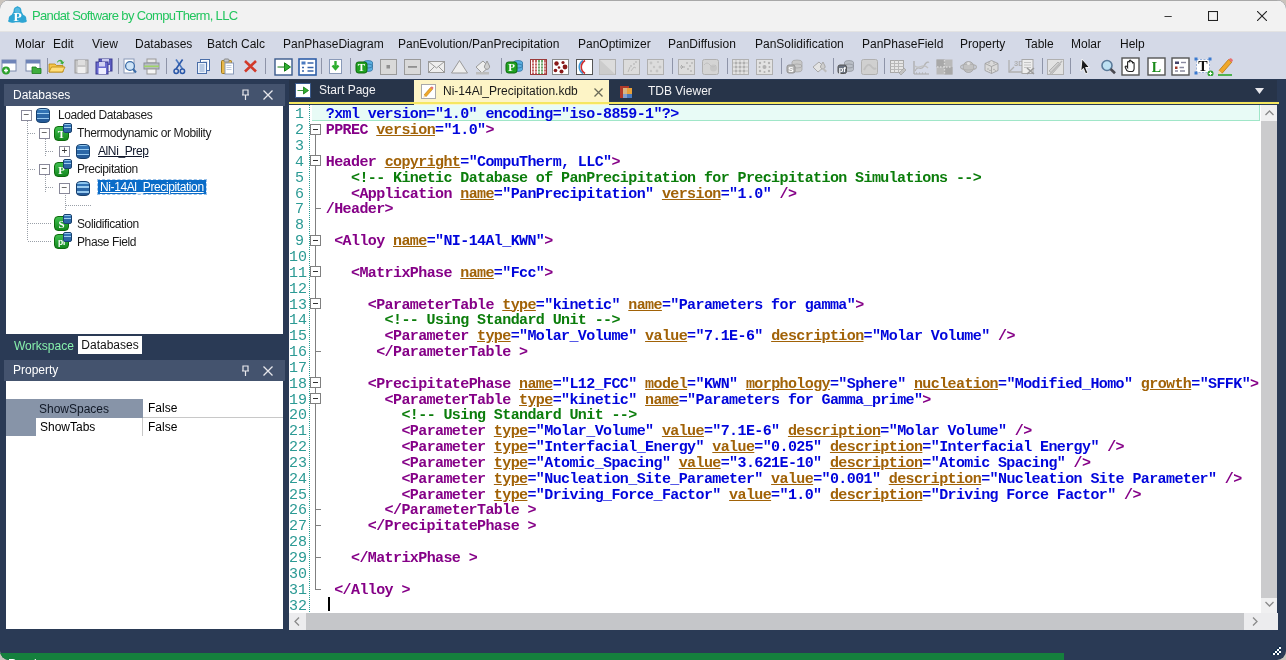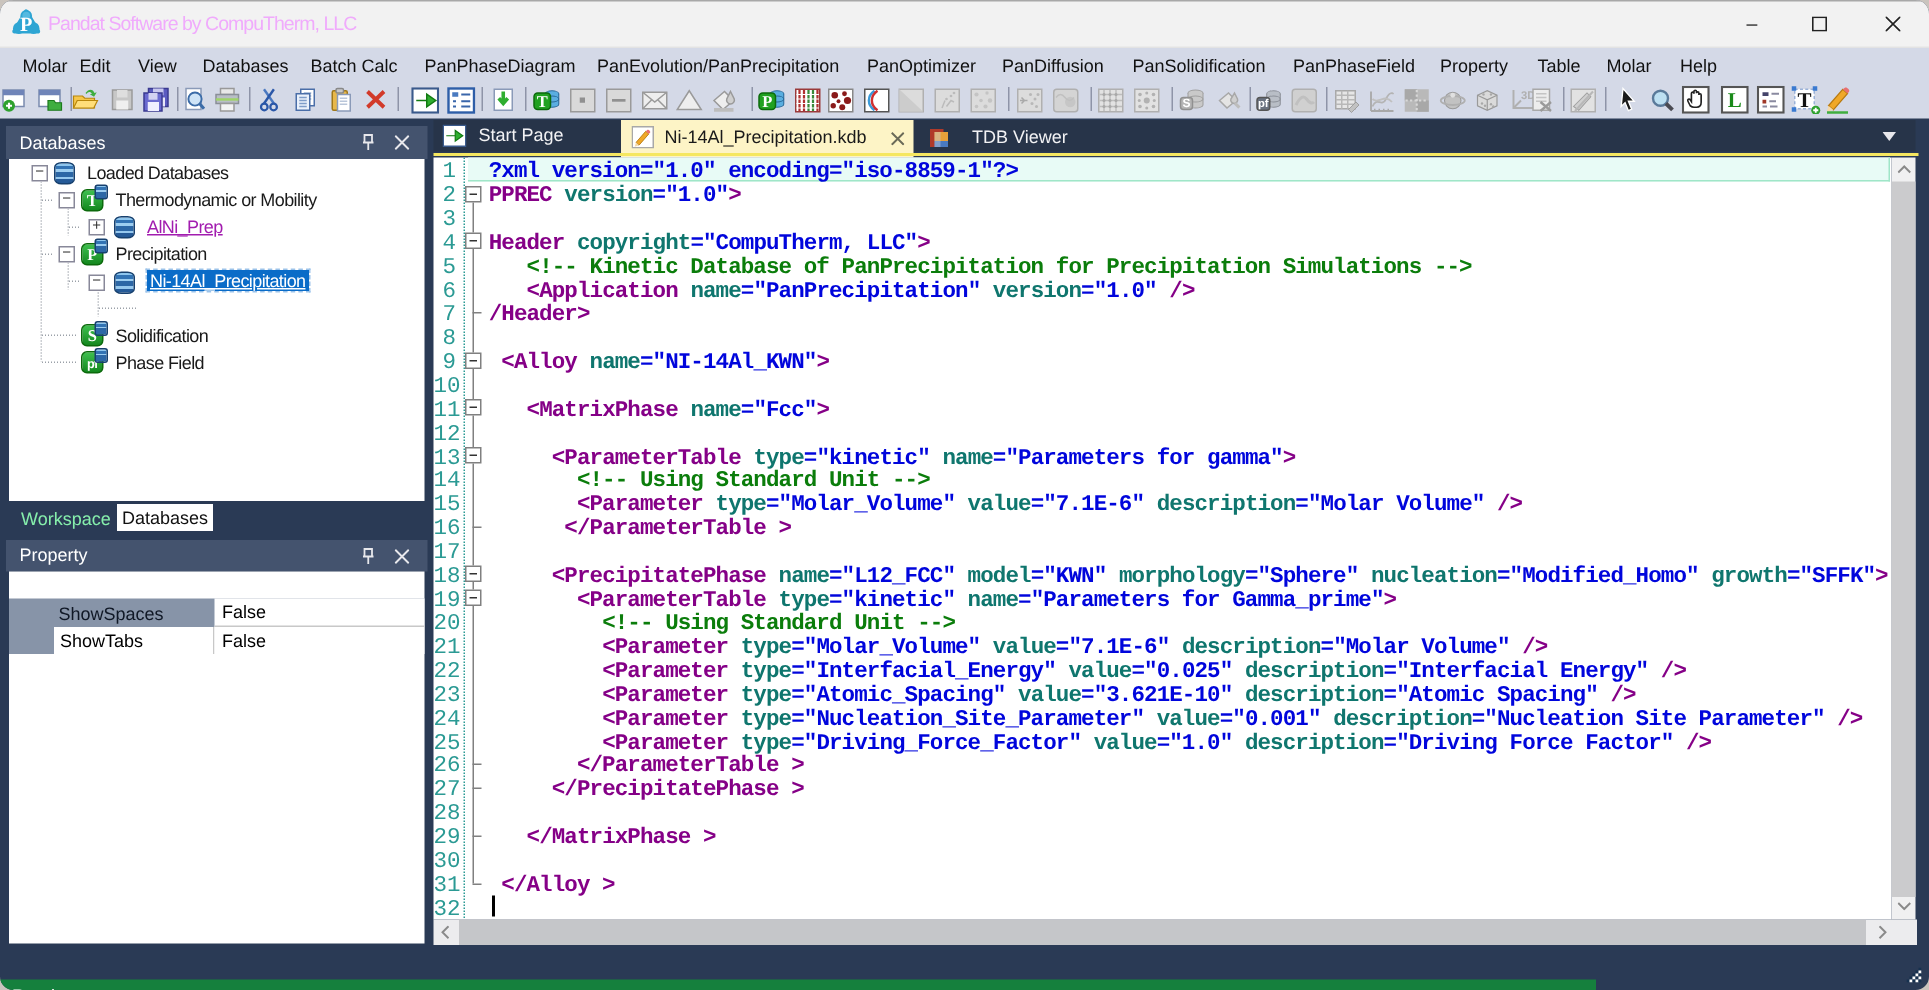--- a/index.html
+++ b/index.html
@@ -3,21 +3,21 @@
 <meta charset="utf-8">
 <style>
   * { margin:0; padding:0; box-sizing:border-box; }
   html,body { width:1286px; height:660px; overflow:hidden; }
   html { background:#cac4bd; }
   body { font-family:"Liberation Sans", sans-serif; position:relative; background:#2a3a55; border-radius:9px; overflow:hidden; }
   .abs { position:absolute; }
 
   
   #titlebar { left:0; top:0; width:1286px; height:32px; background:#f2f2f2; border-top:1px solid #a8a8a8; border-bottom:1px solid #e3e3e3; }
-  #title-text { left:32px; top:8px; font-size:13px; letter-spacing:-0.65px; color:#f0abfc; }
+  #title-text { left:32px; top:8px; font-size:13px; letter-spacing:-0.65px; color:#22c55e; }
   .winbtn { top:0; width:46px; height:32px; color:#222; text-align:center; line-height:32px; font-size:13px; }
 
   
   #menubar { left:0; top:32px; width:1286px; height:22px; background:#d4d9e7; font-size:12px; color:#111; }
   #menubar span { position:absolute; top:5px; }
 
   
   #toolbar { left:0; top:54px; width:1286px; height:25px; background:#d4d9e7; }
   .tbi { position:absolute; top:2px; width:23px; height:21px; display:flex; align-items:center; justify-content:center; }
   .tbsep { position:absolute; top:4px; width:0; height:16px; border-left:1px solid #8e94a8; }
@@ -40,41 +40,41 @@
   #statusbar { left:0; top:653px; width:1064px; height:23px; background:#15803d; color:#fff; font-size:12px; line-height:23px; padding-left:8px; }
 
   pre { font-family:"Liberation Mono", monospace; }
 
   
   .trow { position:absolute; left:0; width:277px; height:18px; font-size:12px; }
   .vdot { position:absolute; width:1px; background-image:linear-gradient(#9aa0a8 1px, transparent 1px); background-size:1px 2px; }
   .hdot { position:absolute; height:1px; background-image:linear-gradient(90deg,#9aa0a8 1px, transparent 1px); background-size:2px 1px; }
   .exp { position:absolute; top:3.5px; width:11px; height:11px; border:1px solid #889; background:#fff; color:#333; font-size:10px; line-height:8px; text-align:center; }
   .tlabel { position:absolute; top:1.5px; color:#1a1a1a; white-space:nowrap; letter-spacing:-0.4px; }
-  .link { color:#a21caf; text-decoration:underline; }
+  .link { color:#0f172a; text-decoration:underline; }
   .sel { background:#0a6cc8; color:#fff; text-decoration:underline; outline:1px dashed #9cc3ea; padding:0 2px; top:0.5px; }
   .dbicon { position:absolute; top:1.5px; width:14px; height:15px;
     background:linear-gradient(#8ec6ee 0 1.5px, #3273b4 1.5px 4px, #9ccdf0 4px 5.5px, #2c67a6 5.5px 9px, #96c8ee 9px 10.5px, #255a98 10.5px 15px);
     border-radius:5px/3.5px; border:1px solid #17406e; }
   .badge { position:absolute; top:1px; width:15px; height:15px; background:linear-gradient(#3fc04f,#14881f); border:1px solid #0c6a0c; border-radius:4px; color:#fff; font-weight:bold; font-size:11px; line-height:15px; text-align:center; font-family:"Liberation Serif",serif; }
   .badge::after { content:""; position:absolute; right:-4px; top:-3.5px; width:7px; height:8px; background:linear-gradient(#8ec6ee 0 1px, #3273b4 1px 3px, #9ccdf0 3px 4px, #2c67a6 4px 8px); border:1px solid #17406e; border-radius:2px; }
   .pfb { font-size:8.5px; font-family:"Liberation Sans",sans-serif; letter-spacing:-0.5px; }
   .mol { position:absolute; top:1px; width:16px; height:16px; background:
     radial-gradient(circle at 4px 3.5px, #4a90d9 0 2.6px, transparent 2.7px),
     radial-gradient(circle at 12px 3.5px, #7ed321 0 2.6px, transparent 2.7px),
     radial-gradient(circle at 8px 8px, #3a7ac9 0 2.4px, transparent 2.5px),
     radial-gradient(circle at 3.5px 12.5px, #7ed321 0 2.6px, transparent 2.7px),
     radial-gradient(circle at 12.5px 12.5px, #4a90d9 0 2.6px, transparent 2.7px); }
 
   
   #lnums { left:0; top:2.4px; width:15px; font-size:15px; line-height:15.84px; color:#2b9a94; text-align:right; }
   #code  { left:36.8px; top:2.4px; font-size:15px; letter-spacing:-0.6px; font-weight:bold; line-height:15.84px; }
   #code .ln { }
   #code i { font-style:normal; }
-  .b { color:#0005dc; } .t { color:#850087; } .r { color:#0f766e; } .g { color:#0b7d0b; }
+  .b { color:#0005dc; } .t { color:#850087; } .r { color:#a16207;text-decoration:underline; } .g { color:#0b7d0b; }
   #numsep { position:absolute; left:20px; top:0; height:507px; border-left:1px dotted #2b9a94; }
   .fvline { position:absolute; left:26px; width:1px; background:#808080; }
   .fbox { position:absolute; left:20.5px; width:11px; height:11px; background:#fff; border:1px solid #808080; }
   .fbox::after { content:""; position:absolute; left:2px; top:4px; width:5px; height:1px; background:#333; }
   .ftick { position:absolute; left:26px; width:6px; height:1px; background:#808080; }
   .sb-thumb-h { position:absolute; background:#c5c6c9; }
 </style>
 </head>
 <body>
   <div class="abs" id="titlebar"></div>

